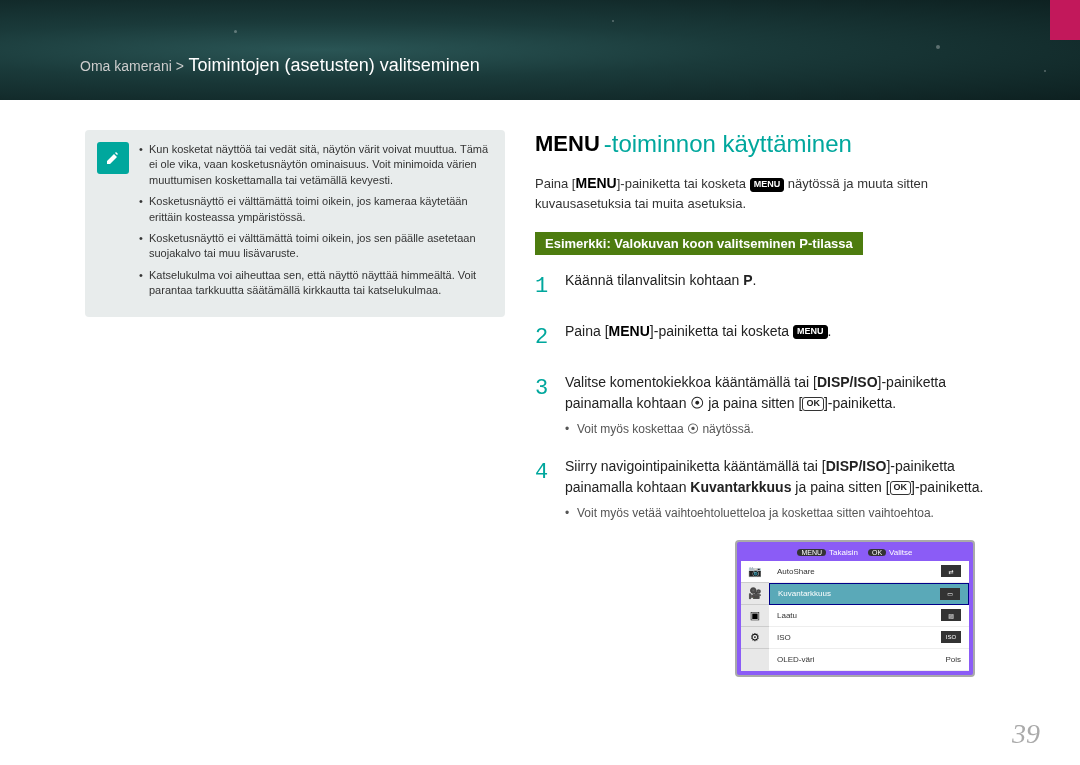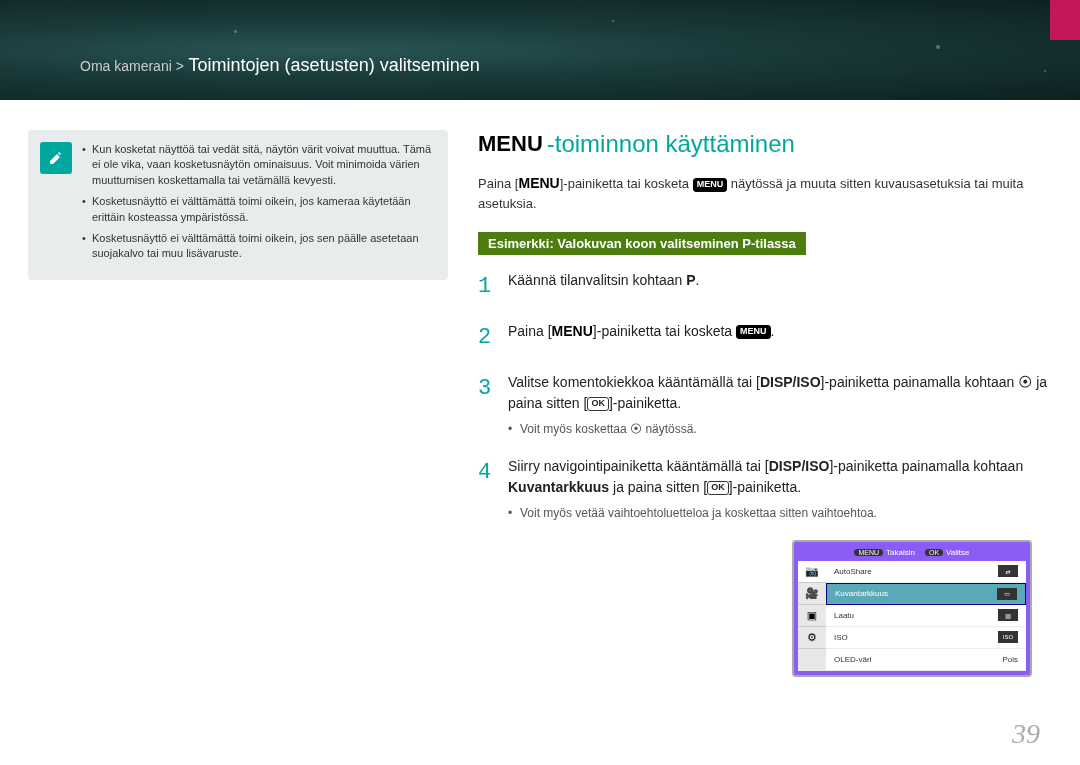--- a/index.html
+++ b/index.html
@@ -37,21 +37,21 @@
   .breadcrumb {
     position: absolute;
     left: 80px;
     top: 55px;
     color: #fff;
     font-size: 18px;
   }
   .breadcrumb-light { color: #ccc; font-size: 14px; }
   .content {
     display: flex;
-    padding: 30px 28px;
+    padding: 30px 85px;
     gap: 30px;
   }
   .left-col { flex: 0 0 420px; }
   .right-col { flex: 1; }
   .note-box {
     background: #e8ecec;
     border-radius: 4px;
     padding: 12px;
     display: flex;
     gap: 10px;
@@ -213,20 +213,21 @@
     <div class="note-box">
       <div class="note-icon">
         <svg width="16" height="16" viewBox="0 0 16 16">
             <path fill="#fff" d="M2 11l7-7 3 3-7 7H2v-3zm9-9l2 2-1 1-2-2 1-1z"></path>
           </svg>
       </div>
       <ul class="note-list">
         <li>Kun kosketat näyttöä tai vedät sitä, näytön värit voivat muuttua. Tämä ei ole vika, vaan kosketusnäytön ominaisuus. Voit minimoida värien muuttumisen koskettamalla tai vetämällä kevyesti.</li>
         <li>Kosketusnäyttö ei välttämättä toimi oikein, jos kameraa käytetään erittäin kosteassa ympäristössä.</li>
         <li>Kosketusnäyttö ei välttämättä toimi oikein, jos sen päälle asetetaan suojakalvo tai muu lisävaruste.</li>
+        <li>Katselukulma voi aiheuttaa sen, että näyttö näyttää himmeältä. Voit parantaa tarkkuutta säätämällä kirkkautta tai katselukulmaa.</li>
       </ul>
     </div>
   </div>
 
   <div class="right-col">
     <h2 class="section-title">
       <span class="menu-word">MENU</span>
         <span>-toiminnon käyttäminen</span>
     </h2>
 

